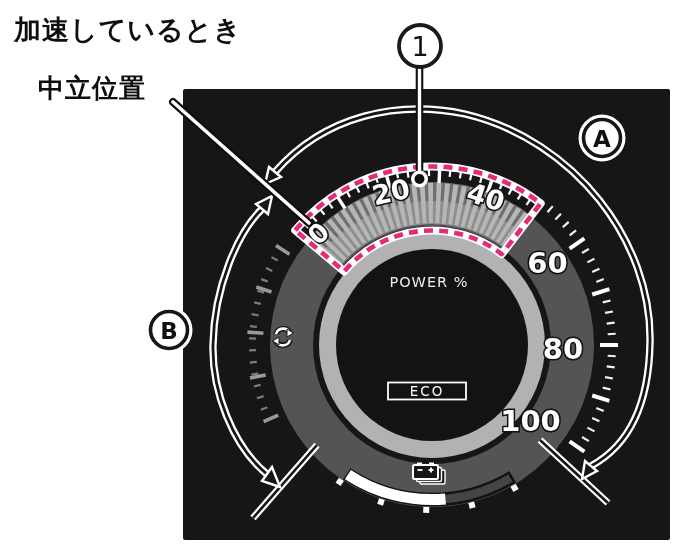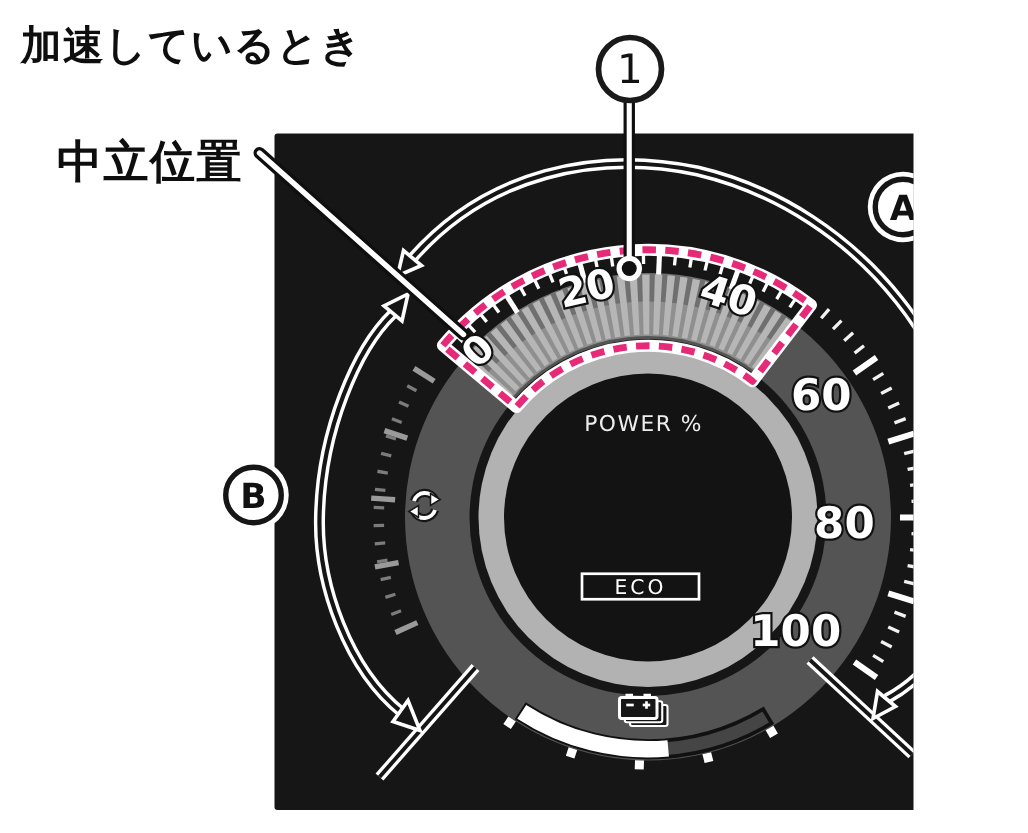--- a/index.html
+++ b/index.html
@@ -1,20 +1,20 @@
 <!DOCTYPE html>
 <html><head>
 <meta charset="utf-8">
 <style>
   html,body{margin:0;padding:0;background:#ffffff;}
-  .stage{position:relative;width:609px;height:555px;background:#ffffff;overflow:hidden;
+  .stage{position:relative;width:685px;height:555px;background:#ffffff;overflow:hidden;
          font-family:"Liberation Sans","DejaVu Sans",sans-serif;}
   .jp-title{position:absolute;left:14px;top:12px;font-size:27px;font-weight:700;
             letter-spacing:1px;color:#0e0e0e;white-space:nowrap;}
-  .jp-neutral{position:absolute;left:38px;top:88px;font-size:30px;font-weight:700;
+  .jp-neutral{position:absolute;left:38px;top:71px;font-size:26px;font-weight:700;
               letter-spacing:1px;color:#0e0e0e;white-space:nowrap;}
   svg{position:absolute;left:0;top:0;}
   .svgtext{font-family:"DejaVu Sans","Liberation Sans",sans-serif;}
   .gauge-num{font-weight:bold;fill:#ffffff;paint-order:stroke;stroke:#111111;stroke-width:3px;}
   .callout-letter{font-weight:bold;fill:#111111;}
 </style>
 </head>
 <body>
 
 <div class="stage">

